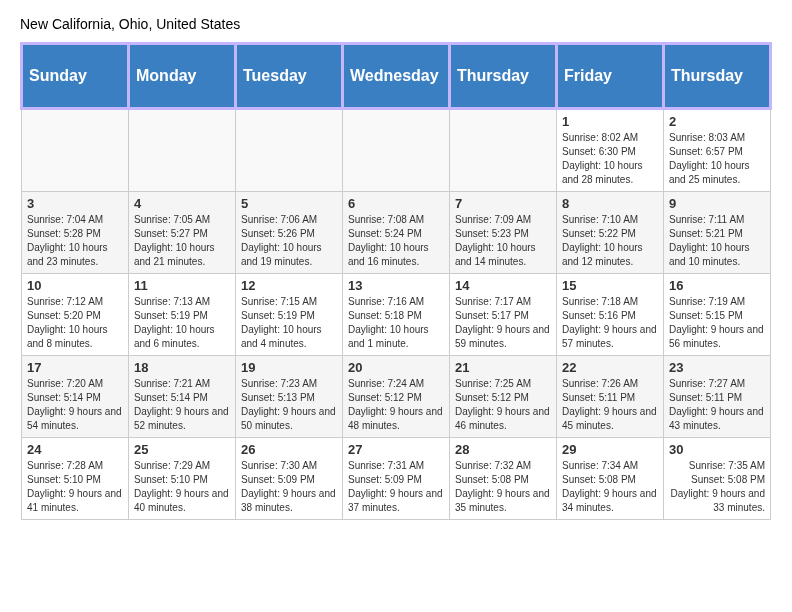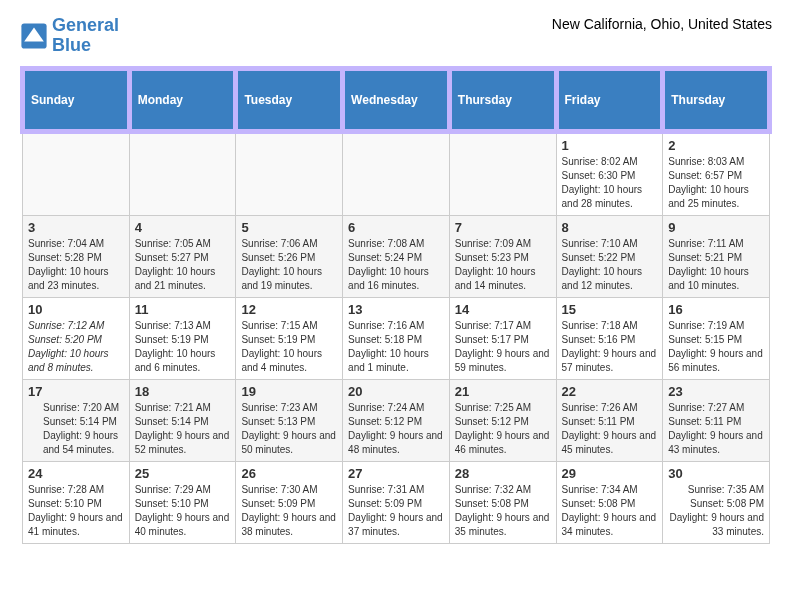--- a/index.html
+++ b/index.html
@@ -7,43 +7,33 @@
     .page { width: 792px; padding: 16px 20px 16px 20px; }
     .header { display: flex; justify-content: space-between; align-items: flex-start; margin-bottom: 10px; }
     .logo { display: flex; align-items: center; }
     .logo-text { font-size: 18px; font-weight: bold; color: #333; line-height: 1.1; }
     .logo-text span { color: #3a7fc1; }
     .logo-icon { width: 28px; height: 28px; margin-right: 4px; }
     .title-block { text-align: right; }
     .month-title { font-size: 36px; font-weight: normal; color: #333; }
     .location { font-size: 14px; color: #000000; }
     table { width: 100%; border-collapse: collapse; table-layout: fixed; }
-    th { background: #3a7fc1; color: #fff; font-size: 12px; font-weight: bold; padding: 22px 6px; text-align: left; border: 5px solid #c4b5fd; }
+    th { background: #3a7fc1; color: #fff; font-size: 16px; font-weight: bold; padding: 22px 6px; text-align: left; border: 3px solid #c4b5fd; }
     td { vertical-align: top; border: 1px solid #ccc; padding: 4px 5px; font-size: 10px; color: #333; background: #fff; min-height: 70px; }
     td.empty { background: #f9f9f9; }
     .day-num { font-size: 13px; font-weight: bold; display: block; margin-bottom: 2px; }
     .day-info { font-size: 10px; line-height: 1.4; color: #333; }
     tr:nth-child(even) td { background: #f5f5f5; }
     tr:nth-child(even) td.empty { background: #f0f0f0; }
   </style>
 </head>
 <body>
 
 <div class="page">
   <div class="header">
-    <div class="logo">
-      <svg class="logo-icon" viewBox="0 0 40 40">
-        <rect x="2" y="2" width="36" height="36" rx="4" fill="#3a7fc1"></rect>
-        <polygon points="20,8 34,28 6,28" fill="white"></polygon>
-      </svg>
-      <div class="logo-text">
-        <span>General</span><br>
-        <span style="color:#3a7fc1">Blue</span>
-      </div>
-    </div>
     <div class="title-block">
       <div class="location">New California, Ohio, United States</div>
     </div>
   </div>
 
   <table>
     <thead>
       <tr id="weekday-header">
           <th>Sunday</th>
           <th>Monday</th>
@@ -114,21 +104,21 @@
           <td>
             <span class="day-num">9</span>
             <div class="day-info" style="white-space: pre-line;">Sunrise: 7:11 AM
 Sunset: 5:21 PM
 Daylight: 10 hours and 10 minutes.</div>
           </td>
         </tr>
         <tr>
           <td>
             <span class="day-num">10</span>
-            <div class="day-info" style="white-space: pre-line; font-style: italic;">Sunrise: 7:12 AM
+            <div class="day-info" style="white-space: pre-line;">Sunrise: 7:12 AM
 Sunset: 5:20 PM
 Daylight: 10 hours and 8 minutes.</div>
           </td>
           <td>
             <span class="day-num">11</span>
             <div class="day-info" style="white-space: pre-line;">Sunrise: 7:13 AM
 Sunset: 5:19 PM
 Daylight: 10 hours and 6 minutes.</div>
           </td>
           <td>
@@ -158,21 +148,21 @@
           <td>
             <span class="day-num">16</span>
             <div class="day-info" style="white-space: pre-line;">Sunrise: 7:19 AM
 Sunset: 5:15 PM
 Daylight: 9 hours and 56 minutes.</div>
           </td>
         </tr>
         <tr>
           <td>
             <span class="day-num">17</span>
-            <div class="day-info" style="white-space: pre-line; margin-left: 15px;">Sunrise: 7:20 AM
+            <div class="day-info" style="white-space: pre-line;">Sunrise: 7:20 AM
 Sunset: 5:14 PM
 Daylight: 9 hours and 54 minutes.</div>
           </td>
           <td>
             <span class="day-num">18</span>
             <div class="day-info" style="white-space: pre-line;">Sunrise: 7:21 AM
 Sunset: 5:14 PM
 Daylight: 9 hours and 52 minutes.</div>
           </td>
           <td>

